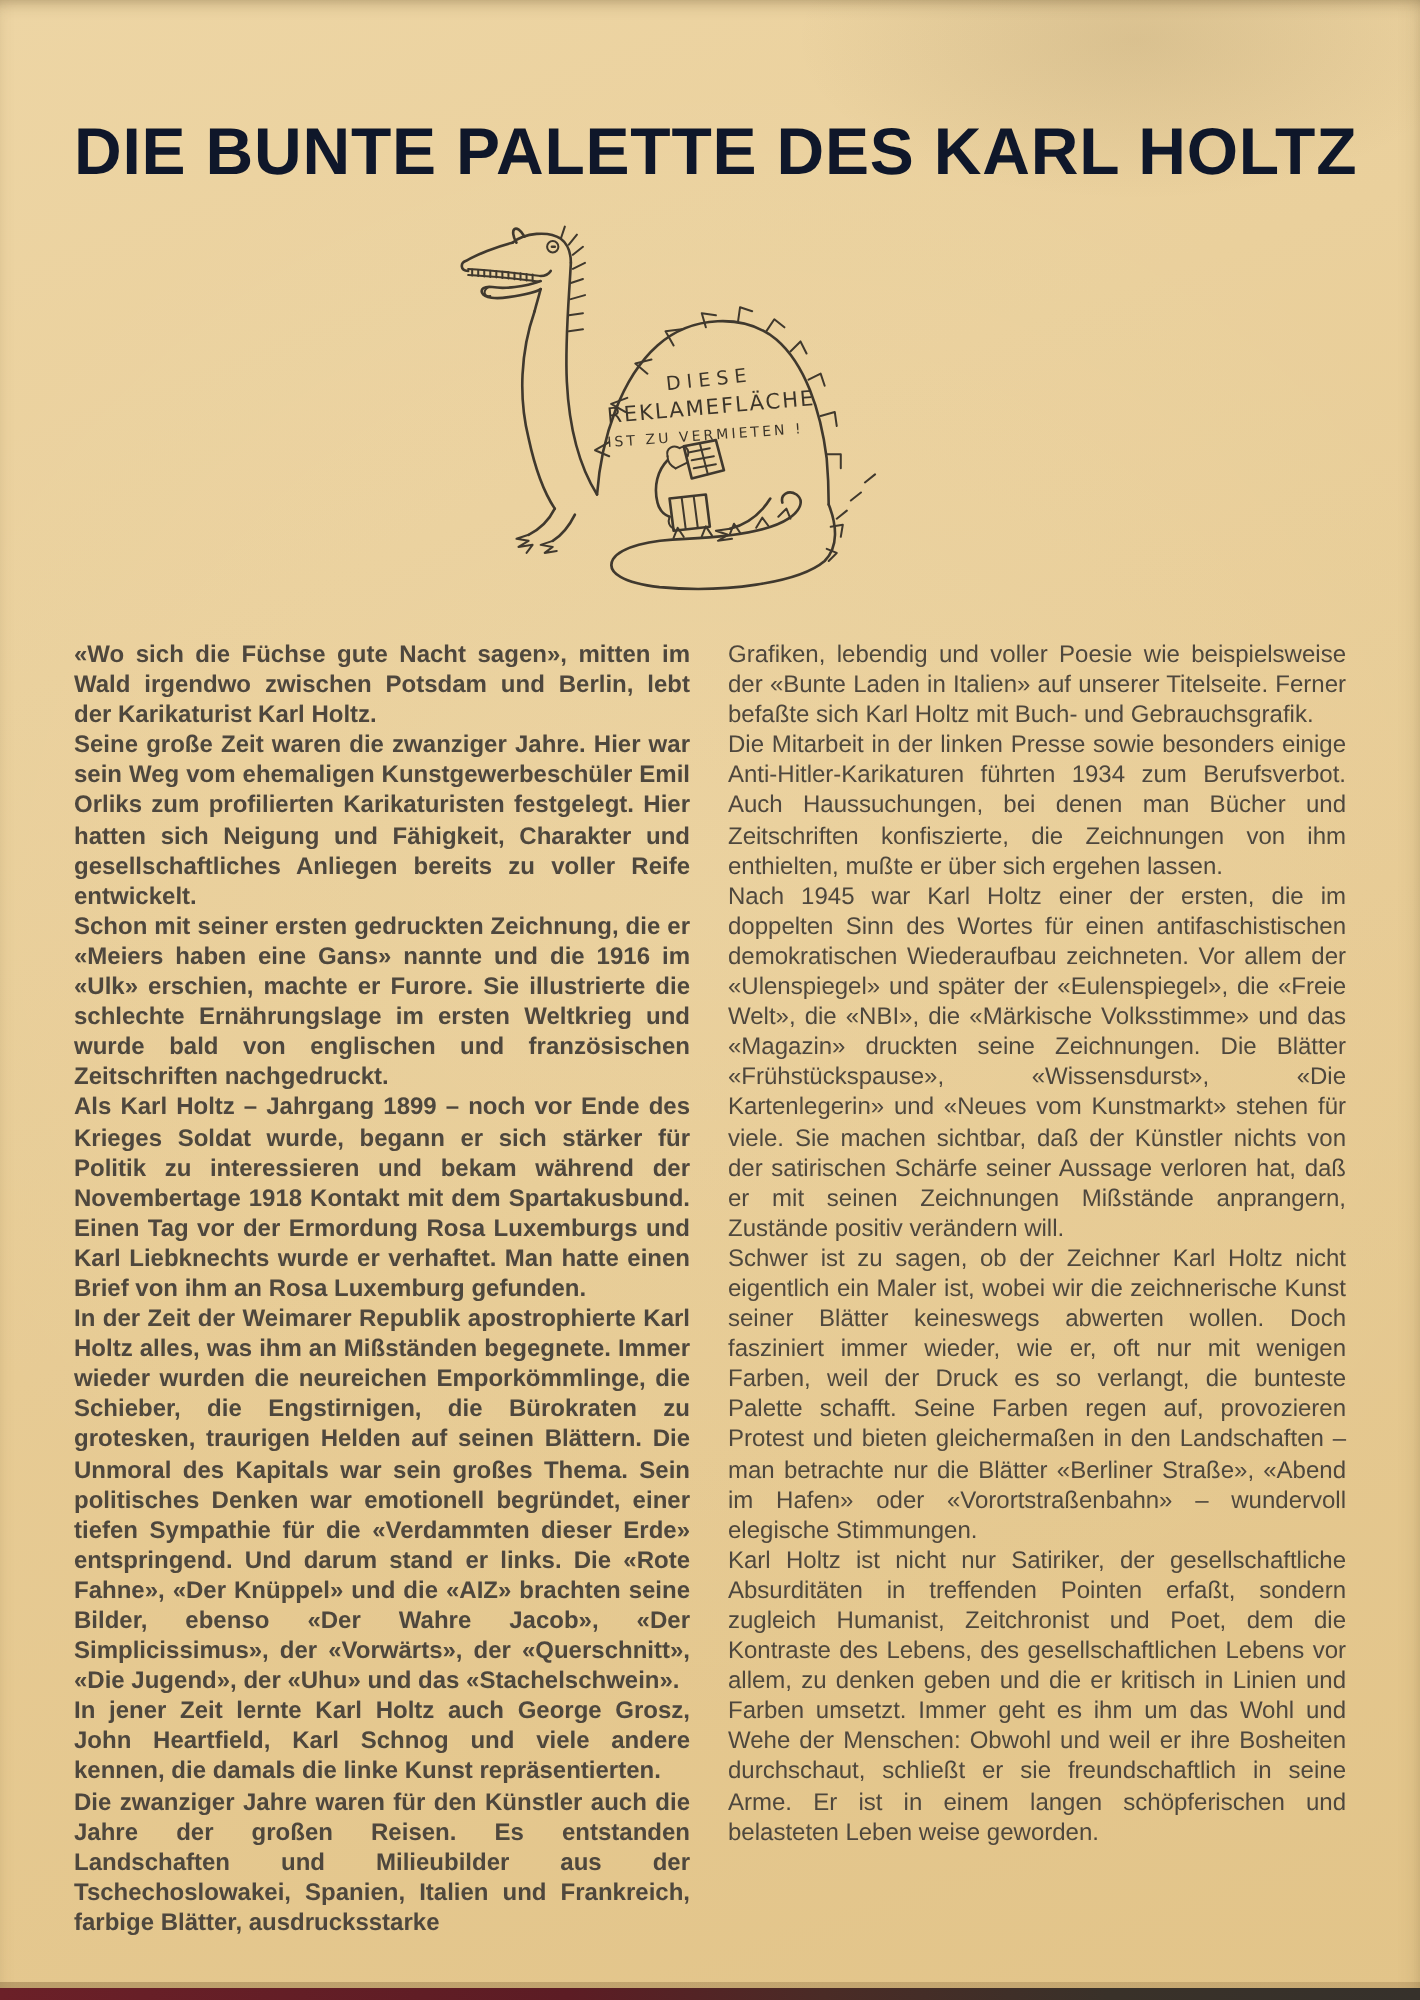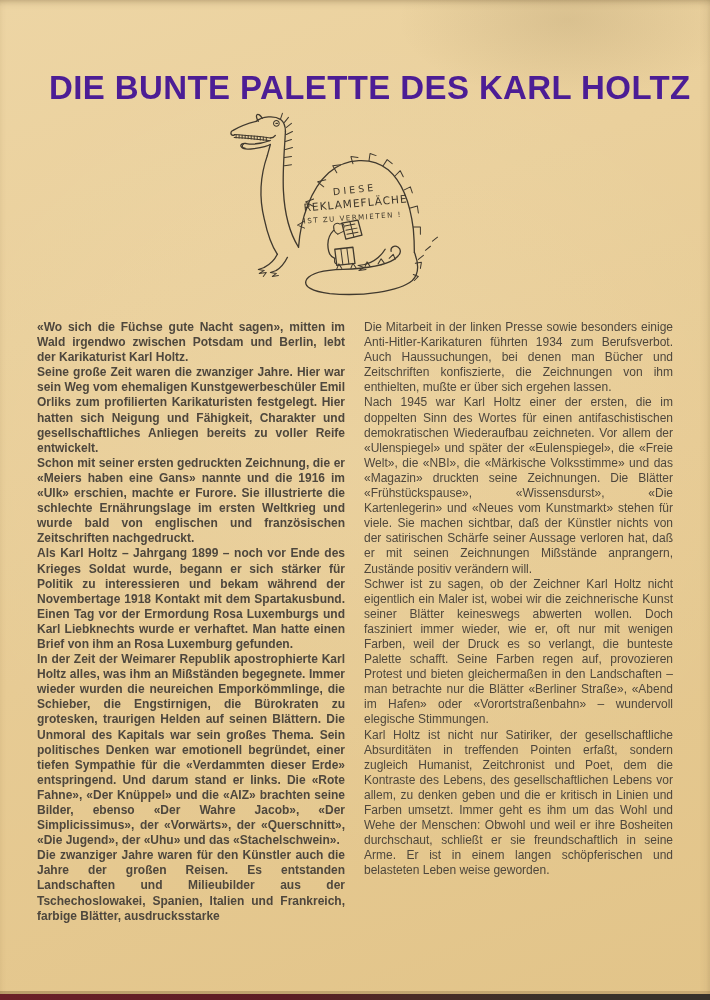--- a/index.html
+++ b/index.html
@@ -12,23 +12,23 @@
   .paper-shade{
     position:absolute;inset:0;pointer-events:none;
     box-shadow:inset 0 7px 9px -7px rgba(90,70,35,.45),
                inset -7px 0 12px -9px rgba(90,70,35,.30),
                inset 5px 0 12px -10px rgba(90,70,35,.20);
     background:
       radial-gradient(ellipse 90% 60% at 50% 45%, rgba(255,250,230,.10), rgba(0,0,0,0) 70%),
       radial-gradient(ellipse 30% 10% at 80% 2%, rgba(90,70,35,.12), rgba(0,0,0,0) 80%);
   }
   .page-title{
-    position:absolute;left:37px;top:57px;width:640px;margin:12px;
+    position:absolute;left:37px;top:57px;width:640px;margin:0;
     font-size:33px;font-weight:700;letter-spacing:.4px;white-space:nowrap;
-    color:#4c1d95;
+    color:#0f172a;
   }
   .illustration{
     position:absolute;left:224px;top:110px;width:282px;height:202px;
   }
   .illustration path{fill:none;stroke:#40392e;stroke-width:1.3;stroke-linecap:round;stroke-linejoin:round;}
   .illustration .thin{stroke-width:1;}
   .illustration text{fill:#3c352a;font-family:"DejaVu Sans",sans-serif;}
   .col{
     position:absolute;top:320px;
     font-size:12px;line-height:15.1px;color:#4e473d;text-align:justify;
@@ -114,24 +114,26 @@
     <path class="thin" d="M193,148 l5,-4 M200,139 l5,-4 M207,130 l5,-4"></path>
   </g>
 </svg>
 
 <div class="col col-left">
   <p>«Wo sich die Füchse gute Nacht sagen», mitten im Wald irgendwo zwischen Potsdam und Berlin, lebt der Karikaturist Karl Holtz.</p>
   <p>Seine große Zeit waren die zwanziger Jahre. Hier war sein Weg vom ehemaligen Kunstgewerbeschüler Emil Orliks zum profilierten Karikaturisten festgelegt. Hier hatten sich Neigung und Fähigkeit, Charakter und gesellschaftliches Anliegen bereits zu voller Reife entwickelt.</p>
   <p>Schon mit seiner ersten gedruckten Zeichnung, die er «Meiers haben eine Gans» nannte und die 1916 im «Ulk» erschien, machte er Furore. Sie illustrierte die schlechte Ernährungslage im ersten Weltkrieg und wurde bald von englischen und französischen Zeitschriften nachgedruckt.</p>
   <p>Als Karl Holtz – Jahrgang 1899 – noch vor Ende des Krieges Soldat wurde, begann er sich stärker für Politik zu interessieren und bekam während der Novembertage 1918 Kontakt mit dem Spartakusbund. Einen Tag vor der Ermordung Rosa Luxemburgs und Karl Liebknechts wurde er verhaftet. Man hatte einen Brief von ihm an Rosa Luxemburg gefunden.</p>
   <p>In der Zeit der Weimarer Republik apostrophierte Karl Holtz alles, was ihm an Mißständen begegnete. Immer wieder wurden die neureichen Emporkömmlinge, die Schieber, die Engstirnigen, die Bürokraten zu grotesken, traurigen Helden auf seinen Blättern. Die Unmoral des Kapitals war sein großes Thema. Sein politisches Denken war emotionell begründet, einer tiefen Sympathie für die «Verdammten dieser Erde» entspringend. Und darum stand er links. Die «Rote Fahne», «Der Knüppel» und die «AIZ» brachten seine Bilder, ebenso «Der Wahre Jacob», «Der Simplicissimus», der «Vorwärts», der «Querschnitt», «Die Jugend», der «Uhu» und das «Stachelschwein».</p>
+  <p>In jener Zeit lernte Karl Holtz auch George Grosz, John Heartfield, Karl Schnog und viele andere kennen, die damals die linke Kunst repräsentierten.</p>
   <p>Die zwanziger Jahre waren für den Künstler auch die Jahre der großen Reisen. Es entstanden Landschaften und Milieubilder aus der Tschechoslowakei, Spanien, Italien und Frankreich, farbige Blätter, ausdrucksstarke</p>
 </div>
 
 <div class="col col-right">
+  <p>Grafiken, lebendig und voller Poesie wie beispielsweise der «Bunte Laden in Italien» auf unserer Titelseite. Ferner befaßte sich Karl Holtz mit Buch- und Gebrauchsgrafik.</p>
   <p>Die Mitarbeit in der linken Presse sowie besonders einige Anti-Hitler-Karikaturen führten 1934 zum Berufsverbot. Auch Haussuchungen, bei denen man Bücher und Zeitschriften konfiszierte, die Zeichnungen von ihm enthielten, mußte er über sich ergehen lassen.</p>
   <p>Nach 1945 war Karl Holtz einer der ersten, die im doppelten Sinn des Wortes für einen antifaschistischen demokratischen Wiederaufbau zeichneten. Vor allem der «Ulenspiegel» und später der «Eulenspiegel», die «Freie Welt», die «NBI», die «Märkische Volksstimme» und das «Magazin» druckten seine Zeichnungen. Die Blätter «Frühstückspause», «Wissensdurst», «Die Kartenlegerin» und «Neues vom Kunstmarkt» stehen für viele. Sie machen sichtbar, daß der Künstler nichts von der satirischen Schärfe seiner Aussage verloren hat, daß er mit seinen Zeichnungen Mißstände anprangern, Zustände positiv verändern will.</p>
   <p>Schwer ist zu sagen, ob der Zeichner Karl Holtz nicht eigentlich ein Maler ist, wobei wir die zeichnerische Kunst seiner Blätter keineswegs abwerten wollen. Doch fasziniert immer wieder, wie er, oft nur mit wenigen Farben, weil der Druck es so verlangt, die bunteste Palette schafft. Seine Farben regen auf, provozieren Protest und bieten gleichermaßen in den Landschaften – man betrachte nur die Blätter «Berliner Straße», «Abend im Hafen» oder «Vorortstraßenbahn» – wundervoll elegische Stimmungen.</p>
   <p>Karl Holtz ist nicht nur Satiriker, der gesellschaftliche Absurditäten in treffenden Pointen erfaßt, sondern zugleich Humanist, Zeitchronist und Poet, dem die Kontraste des Lebens, des gesellschaftlichen Lebens vor allem, zu denken geben und die er kritisch in Linien und Farben umsetzt. Immer geht es ihm um das Wohl und Wehe der Menschen: Obwohl und weil er ihre Bosheiten durchschaut, schließt er sie freundschaftlich in seine Arme. Er ist in einem langen schöpferischen und belasteten Leben weise geworden.</p>
 </div>
 
 <div class="bottom-edge-shadow"></div>
 <div class="bottom-edge"></div>
 
 </body></html>

